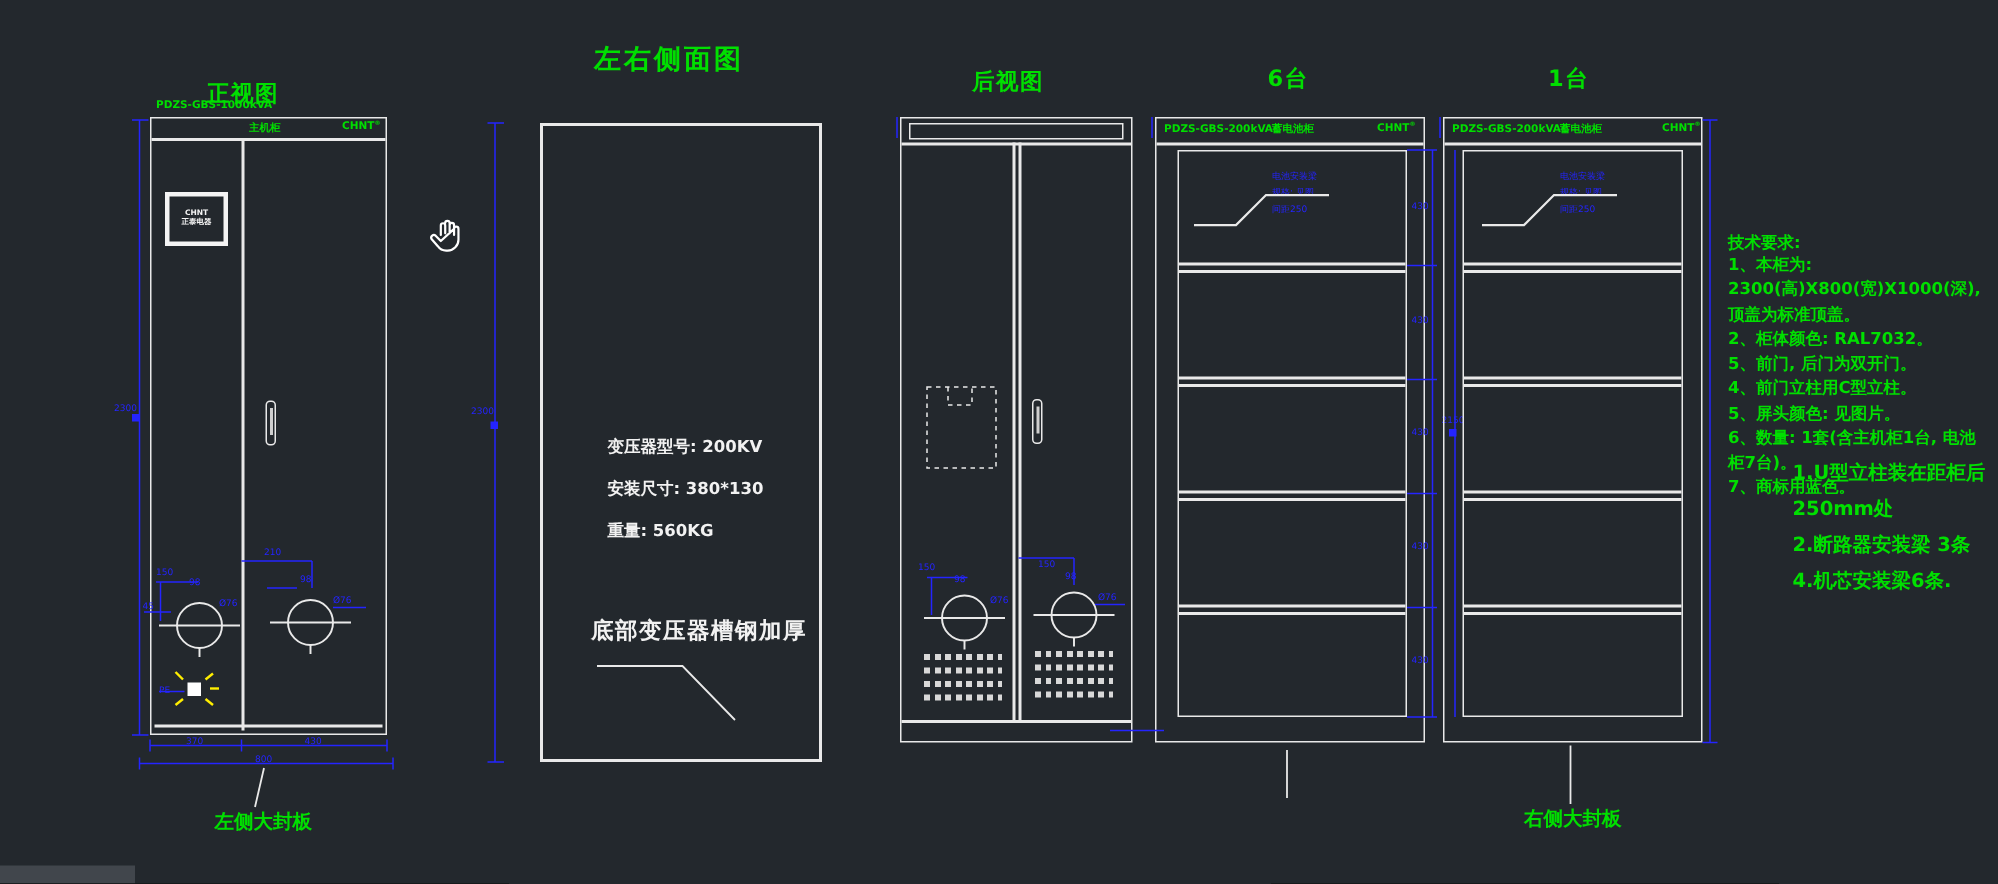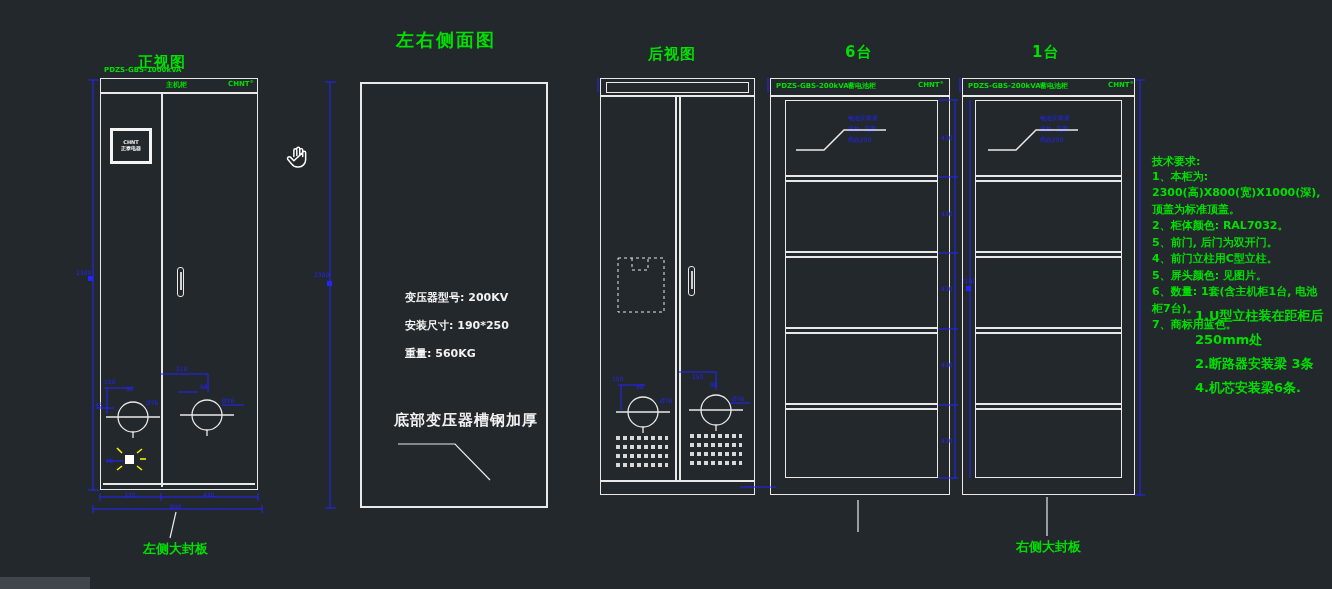--- a/index.html
+++ b/index.html
@@ -69,21 +69,21 @@
   <div class="grip" style="left:88px;top:276px;"></div>
 
   <div class="t g" style="left:143px;top:542px;font-size:13px;font-weight:bold;">左侧大封板</div>
 
   <div class="rect" style="left:360px;top:82px;width:188px;height:426px;border-width:2px;"></div>
   <div class="grip" style="left:327px;top:281px;"></div>
   <div class="t b tiny" style="left:314px;top:272px;">2300</div>
 
   <div class="notecol" style="position:absolute;left:383px;top:284px;width:165px;" id="specs">
       <div style="color: rgb(242, 242, 242); font-size: 11px; font-weight: bold; line-height: 28px; white-space: pre; padding-left: 22px;">变压器型号: 200KV</div>
-      <div style="color: rgb(242, 242, 242); font-size: 11px; font-weight: bold; line-height: 28px; white-space: pre; padding-left: 22px;">安装尺寸: 190*250</div>
+      <div style="color: rgb(242, 242, 242); font-size: 11px; font-weight: bold; line-height: 28px; white-space: pre; padding-left: 22px;">安装尺寸: 380*130</div>
       <div style="color: rgb(242, 242, 242); font-size: 11px; font-weight: bold; line-height: 28px; white-space: pre; padding-left: 22px;">重量: 560KG</div>
     </div>
   <div class="t w" style="left:394px;top:412px;font-size:15px;font-weight:bold;letter-spacing:1px;">底部变压器槽钢加厚</div>
 
   <div class="rect" style="left:600px;top:78px;width:155px;height:417px;"></div>
   <div class="rect" style="left:606px;top:82px;width:143px;height:11px;border-width:1px;"></div>
   <div class="hl" style="left:601px;top:95px;width:153px;"></div>
   <div class="vl" style="left:675px;top:95px;height:385px;"></div>
   <div class="vl" style="left:679px;top:95px;height:385px;"></div>
   <div style="position:absolute;left:688px;top:266px;width:7px;height:30px;border:1.5px solid var(--ln);border-radius:3px;box-sizing:border-box;">

